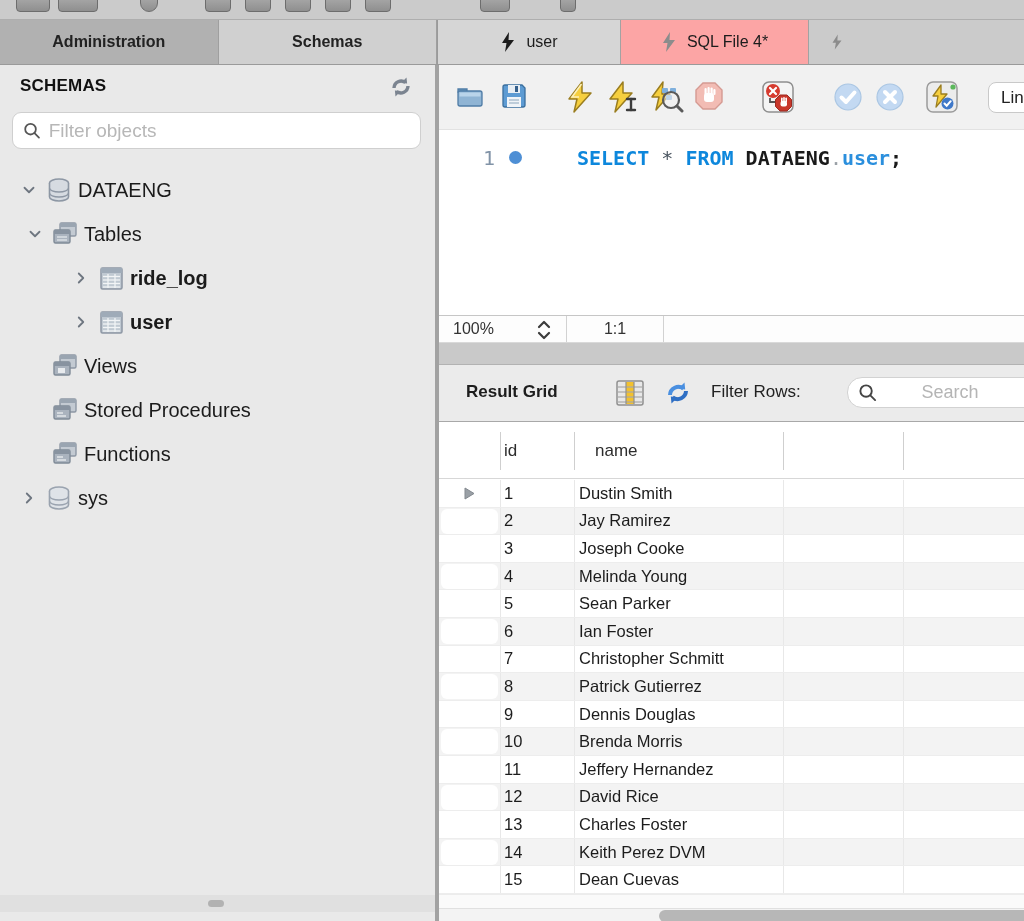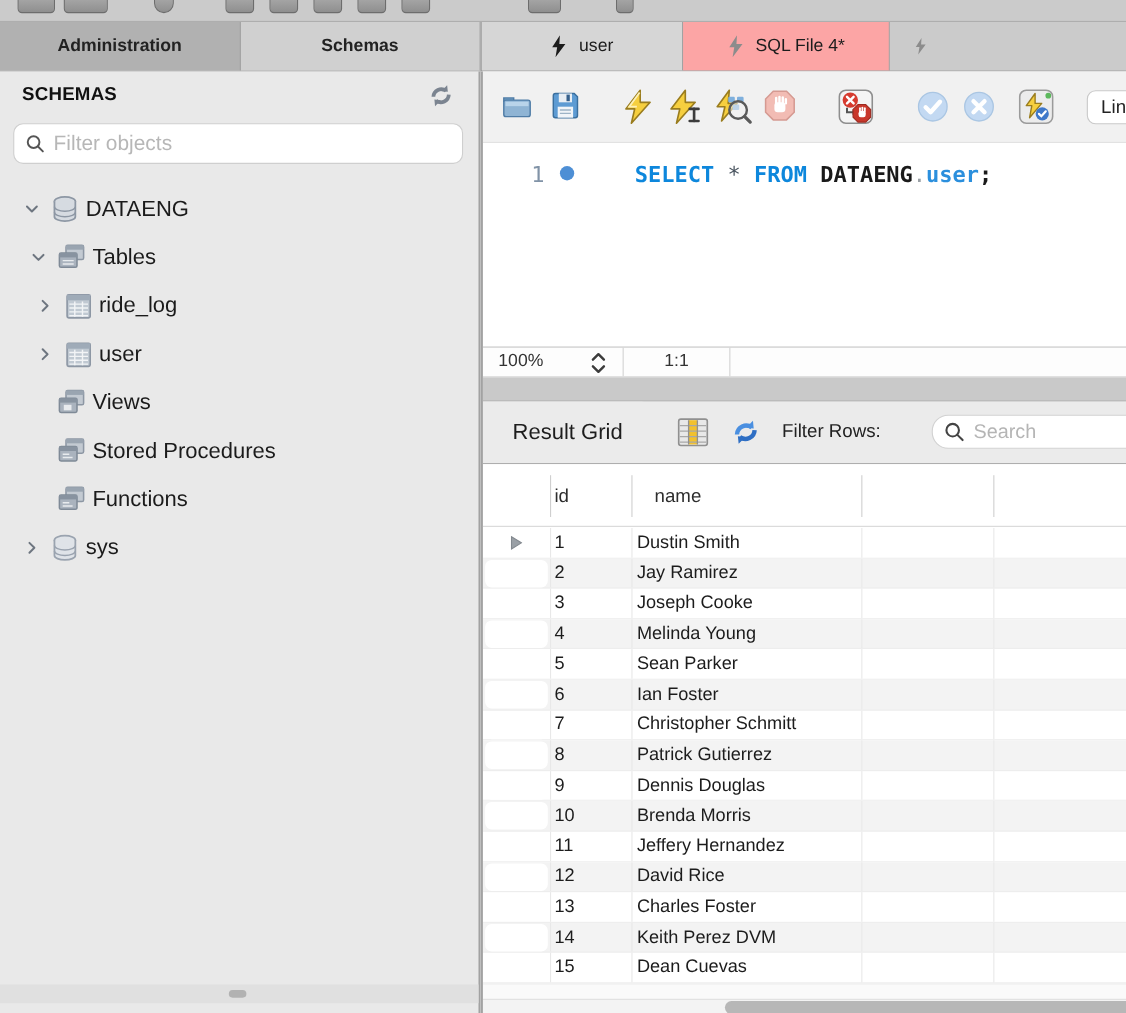--- a/index.html
+++ b/index.html
@@ -32,21 +32,21 @@
   #filter-box input { border:none; outline:none; background:transparent; font-family:"Liberation Sans",sans-serif; font-size:19px; color:#333; width:100%; margin-left:8px; }
   #filter-box input::placeholder { color:#b7b7b7; }
 
   #tree { position:absolute; left:0; top:103px; width:100%; }
   .trow { height:44px; display:flex; align-items:center; font-size:20px; color:#1b1b1b; }
   .trow .chev { width:26px; display:flex; align-items:center; justify-content:center; }
   .trow .ticon { width:34px; display:flex; align-items:center; justify-content:center; }
   .trow .tlabel { margin-left:2px; }
   .lvl0 { padding-left:16px; }
   .lvl1 { padding-left:22px; }
-  .lvl2 { padding-left:28px; }
+  .lvl2 { padding-left:68px;font-weight:bold; }
   .noexp .chev { visibility:hidden; }
 
   #side-hscroll { position:absolute; left:0; top:830px; width:437px; height:17px; background:#e0e0e0; }
   #side-hthumb { position:absolute; left:208px; top:5px; width:16px; height:7px; border-radius:4px; background:#b2b2b2; }
 
   
   #rpane { left:437px; top:65px; width:587px; height:856px; background:#fff; border-left:2px solid #a2a2a2; overflow:hidden; }
   .rp { position:absolute; left:0; width:587px; }
 
   #ed-toolbar { top:0; height:65px; background:#f1f1f1; border-bottom:1px solid #e2e2e2; }
@@ -68,26 +68,26 @@
   #ed-status { top:250px; height:28px; background:#fdfdfd; border-top:1px solid #c6c6c6; border-bottom:1px solid #d9d9d9; font-size:16px; color:#333; }
   .st-cell { position:absolute; top:0; height:100%; border-right:1px solid #d2d2d2; display:flex; align-items:center; }
   #st-zoom { left:0; width:128px; padding-left:14px; }
   #st-stepper { position:absolute; left:96px; top:3px; }
   #st-ratio { left:128px; width:97px; justify-content:center; }
   #st-rest { left:225px; width:362px; border-right:none; }
 
   #gray-strip { top:278px; height:22px; background:#c9c9c9; border-bottom:1px solid #b2b2b2; }
 
   #rg-toolbar { top:300px; height:57px; background:#ebebeb; border-bottom:1px solid #a8a8a8; }
-  #rg-title { position:absolute; left:27px; top:17px; font-size:20px; font-weight:normal; color:#1d1d1d; }
+  #rg-title { position:absolute; left:27px; top:17px; font-size:17px; font-weight:bold; color:#1d1d1d; }
   #rg-grid-ico { position:absolute; left:176px; top:14px; }
   #rg-refresh { position:absolute; left:224px; top:14px; }
   #rg-filter-label { position:absolute; left:272px; top:17px; font-size:17px; color:#222; }
   #rg-search { position:absolute; left:408px; top:12px; width:200px; height:31px; background:#fff; border:1px solid #d2d2d2; border-radius:15px; display:flex; align-items:center; padding-left:10px; }
-  #rg-search input { border:none; outline:none; background:transparent; font-family:"Liberation Sans",sans-serif; font-size:18px; color:#444; width:130px; margin-left:8px; }
+  #rg-search input { border:none; outline:none; background:transparent; font-family:"Liberation Sans",sans-serif; font-size:18px; color:#444; width:130px; margin-left:8px;text-align:center; }
   #rg-search input::placeholder { color:#b5b5b5; }
 
   #rg-header { top:357px; height:57px; background:#fff; border-bottom:1px solid #d7d7d7; font-size:17px; color:#2d2d2d; }
   #rg-header .hcell { position:absolute; top:19px; }
   .vline { position:absolute; top:0; width:1px; height:100%; background:#dcdcdc; }
 
   #rg-rows { top:415px; height:414px; background:#fff; }
   .grow { position:relative; height:27.6px; display:flex; align-items:center; font-size:16.5px; color:#1c1c1c; border-bottom:1px solid #ededed; }
   .grow.stripe { background:#f3f3f3; }
   .gut { position:absolute; left:2px; top:1px; width:57px; height:25px; background:#fff; border-radius:6px; display:flex; align-items:center; justify-content:center; }

